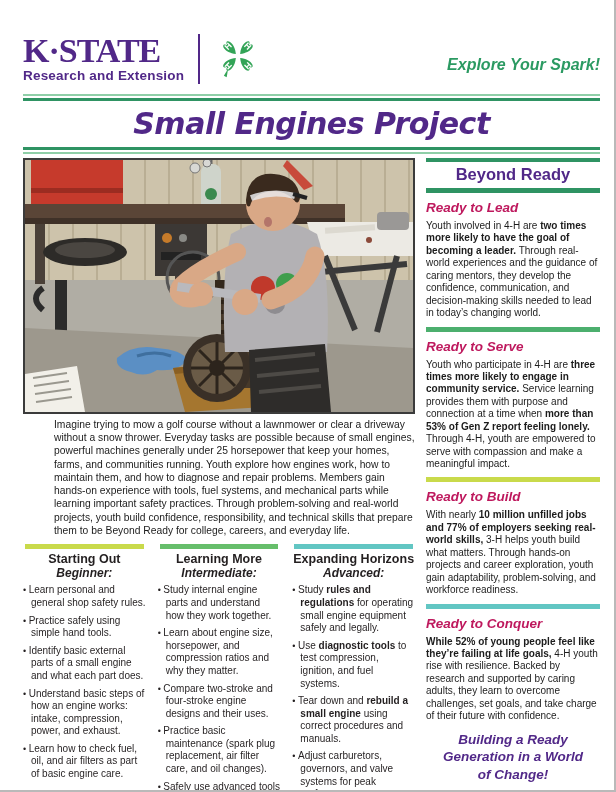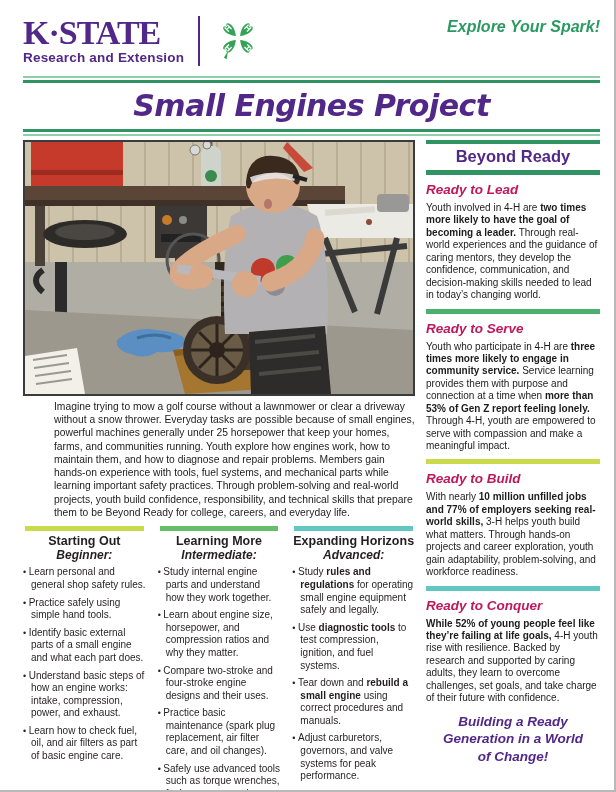--- a/index.html
+++ b/index.html
@@ -2,33 +2,33 @@
 <html><head>
 <meta charset="utf-8">
 <style>
   * { margin:0; padding:0; box-sizing:border-box; }
   html,body { width:616px; height:792px; }
   body {
     font-family:"Liberation Sans", sans-serif;
     background:#fff; color:#231f20; overflow:hidden;
     border-right:2px solid #b9b9b9; border-bottom:2px solid #b9b9b9;
   }
-  .page { width:616px; height:792px; padding:14px 16px 0 23px; position:relative; }
+  .page { width:616px; height:792px; padding:32px 16px 0 23px; position:relative; }
 
   
   .hdr { display:flex; align-items:flex-start; justify-content:space-between; height:56px; }
   .brand { display:flex; align-items:center; gap:10px; }
   .wordmark { line-height:1; }
   .kstate {
     font-family:"Liberation Serif", serif; font-weight:bold; color:#512888;
     font-size:34px; letter-spacing:-1px; line-height:0.9;
   }
   .kstate-sub { font-size:13.5px; font-weight:bold; color:#512888; letter-spacing:0.2px; margin-top:2px; }
   .vdiv { width:2px; height:50px; background:#512888; margin:0 4px; }
-  .explore { font-size:16px; font-weight:bold; font-style:italic; color:#2b9a62; padding-top:4px; }
+  .explore { font-size:16px; font-weight:bold; font-style:italic; color:#2b9a62; padding-top:4px;margin-top:20px; }
 
   
   .rule-a { height:7px; border-top:2px solid #8fcfa8; border-bottom:3px solid #2f9363; margin-top:6px; }
   .rule-b { height:7px; border-top:3px solid #2f9363; border-bottom:2px solid #8fcfa8; }
   .title {
     text-align:center; font-family:"DejaVu Sans", sans-serif;
     font-style:italic; font-weight:bold; color:#512888;
     font-size:30px; letter-spacing:-0.5px; padding:5px 0 6px 0;
   }
 

